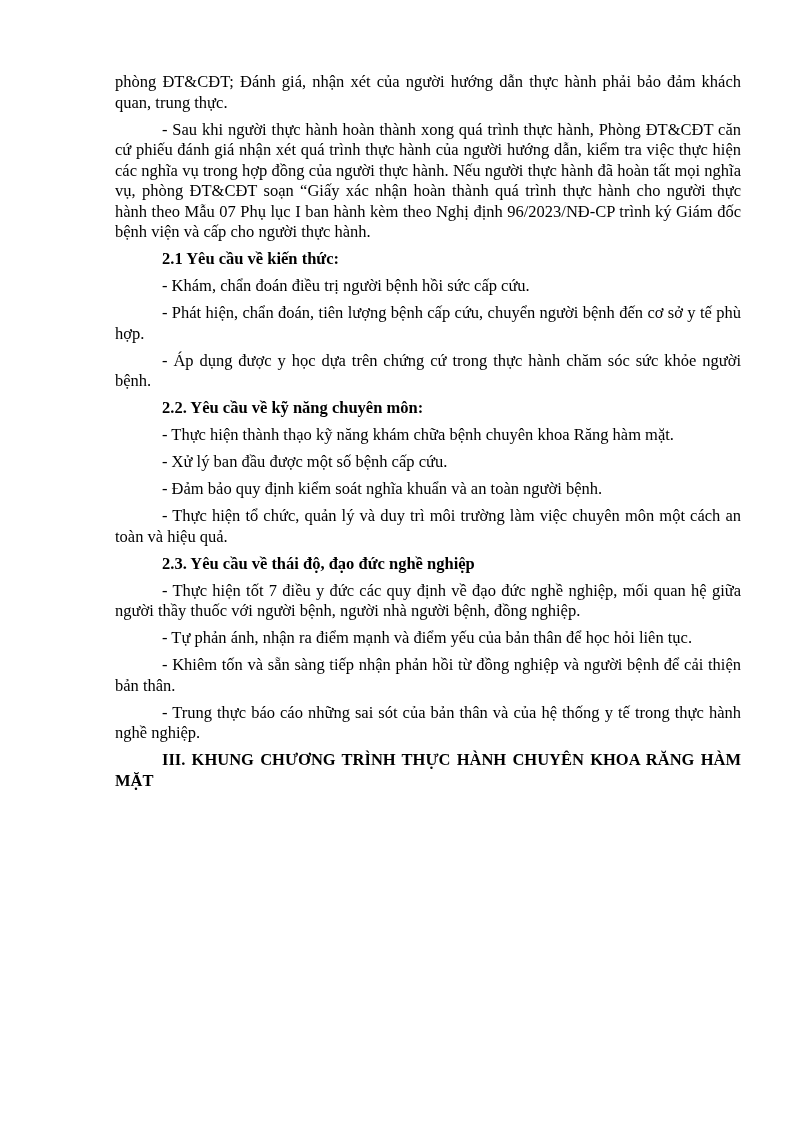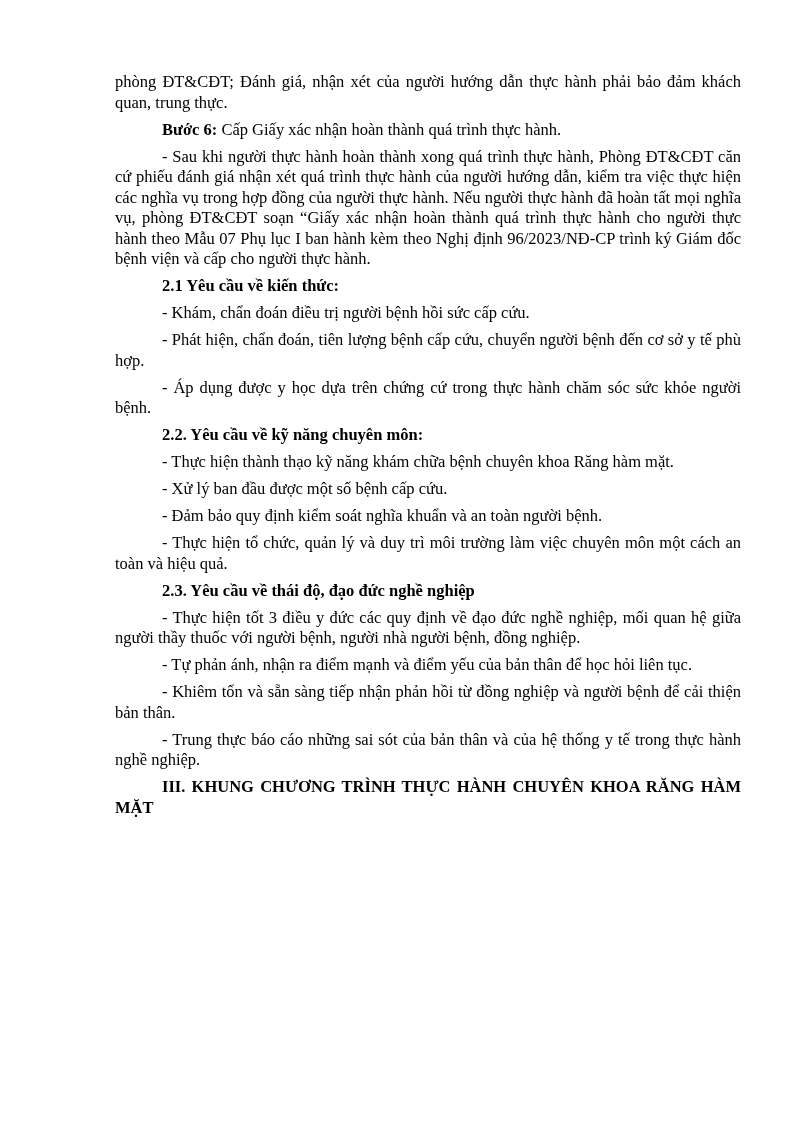--- a/index.html
+++ b/index.html
@@ -44,33 +44,32 @@
     font-size: 15px;
     line-height: 18px;
   }
 </style>
 </head>
 <body>
 
 <div class="page">
   <div class="doc-body">
       <p class="para"><span>phòng ĐT&amp;CĐT; Đánh giá, nhận xét của người hướng dẫn thực hành phải bảo đảm khách quan, trung thực.</span></p>
-      <p class="para indent"><span class="b">Bước 6:</span><span> Cấp Giấy xác nhận hoàn thành quá trình thực hành.</span></p>
       <p class="para indent"><span>- Sau khi người thực hành hoàn thành xong quá trình thực hành, Phòng ĐT&amp;CĐT căn cứ phiếu đánh giá nhận xét quá trình thực hành của người hướng dẫn, kiểm tra việc thực hiện các nghĩa vụ trong hợp đồng của người thực hành. Nếu người thực hành đã hoàn tất mọi nghĩa vụ, phòng ĐT&amp;CĐT soạn “Giấy xác nhận hoàn thành quá trình thực hành cho người thực hành theo Mẫu 07 Phụ lục I ban hành kèm theo Nghị định 96/2023/NĐ-CP trình ký Giám đốc bệnh viện và cấp cho người thực hành.</span></p>
       <p class="para indent"><span class="b">2.1 Yêu cầu về kiến thức:</span></p>
       <p class="para indent"><span>- Khám, chẩn đoán điều trị người bệnh hồi sức cấp cứu.</span></p>
       <p class="para indent"><span>- Phát hiện, chẩn đoán, tiên lượng bệnh cấp cứu, chuyển người bệnh đến cơ sở y tế phù hợp.</span></p>
       <p class="para indent"><span>- Áp dụng được y học dựa trên chứng cứ trong thực hành chăm sóc sức khỏe người bệnh.</span></p>
       <p class="para indent"><span class="b">2.2. Yêu cầu về kỹ năng chuyên môn:</span></p>
       <p class="para indent"><span>- Thực hiện thành thạo kỹ năng khám chữa bệnh chuyên khoa Răng hàm mặt.</span></p>
       <p class="para indent"><span>- Xử lý ban đầu được một số bệnh cấp cứu.</span></p>
       <p class="para indent"><span>- Đảm bảo quy định kiểm soát nghĩa khuẩn và an toàn người bệnh.</span></p>
       <p class="para indent"><span>- Thực hiện tổ chức, quản lý và duy trì môi trường làm việc chuyên môn một cách an toàn và hiệu quả.</span></p>
       <p class="para indent"><span class="b">2.3. Yêu cầu về thái độ, đạo đức nghề nghiệp</span></p>
-      <p class="para indent"><span>- Thực hiện tốt 3 điều y đức các quy định về đạo đức nghề nghiệp, mối quan hệ giữa người thầy thuốc với người bệnh, người nhà người bệnh, đồng nghiệp.</span></p>
+      <p class="para indent"><span>- Thực hiện tốt 7 điều y đức các quy định về đạo đức nghề nghiệp, mối quan hệ giữa người thầy thuốc với người bệnh, người nhà người bệnh, đồng nghiệp.</span></p>
       <p class="para indent"><span>- Tự phản ánh, nhận ra điểm mạnh và điểm yếu của bản thân để học hỏi liên tục.</span></p>
       <p class="para indent"><span>- Khiêm tốn và sẵn sàng tiếp nhận phản hồi từ đồng nghiệp và người bệnh để cải thiện bản thân.</span></p>
       <p class="para indent"><span>- Trung thực báo cáo những sai sót của bản thân và của hệ thống y tế trong thực hành nghề nghiệp.</span></p>
       <p class="para indent"><span class="b">III. KHUNG CHƯƠNG TRÌNH THỰC HÀNH CHUYÊN KHOA RĂNG HÀM MẶT</span></p>
     </div>
   <div class="footer">
     <span>3</span>
   </div>
 </div>
 

